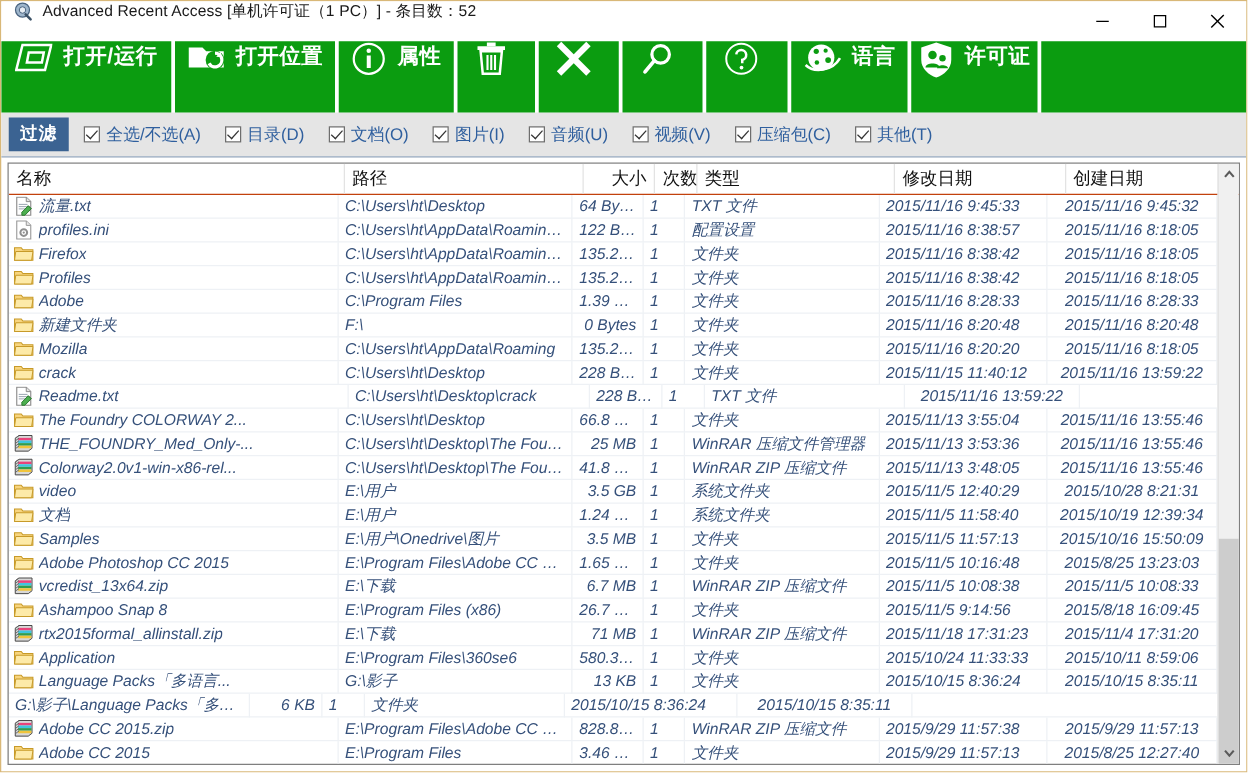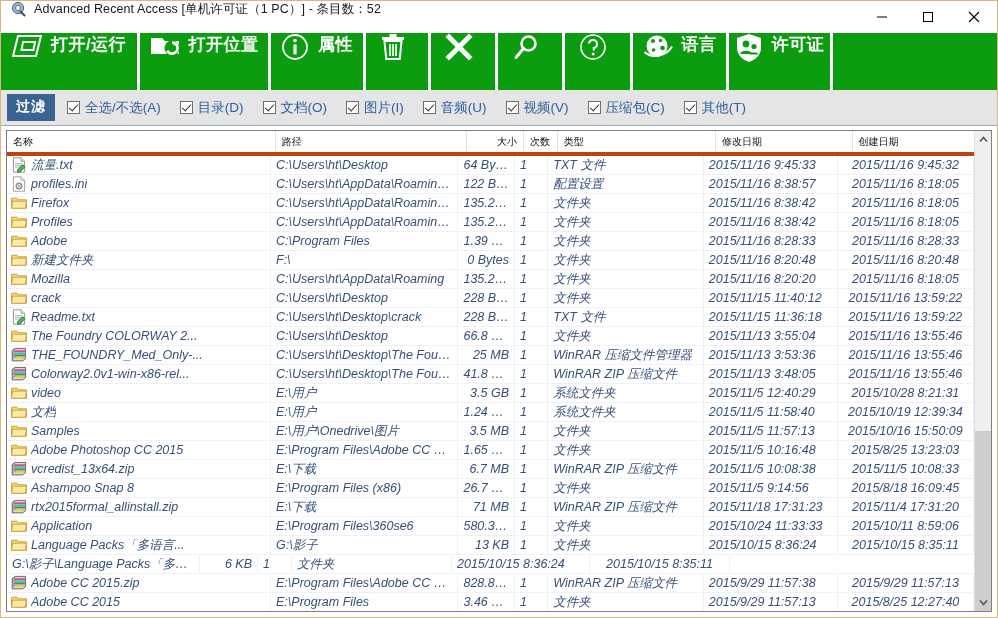--- a/index.html
+++ b/index.html
@@ -143,23 +143,23 @@
     top: 129px; bottom: 5px;
     border: 1px solid #7f7f7f;
     background: #ffffff;
     box-sizing: border-box;
     overflow: hidden;
   }
   .list-header {
     height: 25px;
     display: flex;
     background: #ffffff;
-    border-bottom: 4px solid #c2410c;
-    box-sizing: border-box;
-    font-size: 10px;
+    border-bottom: 1px solid #c2410c;
+    box-sizing: border-box;
+    font-size: 14px;
     color: #111;
   }
   .hcell {
     display: flex;
     align-items: center;
     box-sizing: border-box;
     padding: 0 6px;
     border-right: 1px solid #e3e3e3;
     white-space: nowrap;
     overflow: hidden;
@@ -552,21 +552,20 @@
               <path d="M4 6.5 H11 M4 8.3 H11 M4 10.1 H9" stroke="#9aa5b1" stroke-width="0.8"></path>
               <path d="M6.5 12.8 L11.6 7.6 L14 10 L8.9 15.2 H6.5 Z" fill="#4caf50" stroke="#2f7c33" stroke-width="0.8"></path>
               <path d="M11.6 7.6 L14 10" stroke="#2f7c33" stroke-width="0.8"></path>
             </svg>
             <span class="nm">Readme.txt</span>
           </div>
           <div class="cell c-path">C:\Users\ht\Desktop\crack</div>
           <div class="cell c-size num">228 Bytes</div>
           <div class="cell c-cnt">1</div>
           <div class="cell c-type">TXT 文件</div>
-          <div class="cell c-mod">2015/11/15 11:36:18</div>
           <div class="cell c-cre">2015/11/16 13:59:22</div>
         </div>
         <div class="row">
           <div class="cell name c-name">
             <svg class="ficon" viewBox="0 0 16 16">
               <path d="M0.6 3.2 H6 L7.3 4.8 H15.4 V13.2 H0.6 Z" fill="#f8d57e" stroke="#c79a28" stroke-width="0.9"></path>
               <path d="M1.6 6.2 H15.4 L14.3 13.2 H0.6 Z" fill="#fdeaa8" stroke="#c79a28" stroke-width="0.8"></path>
             </svg>
             <span class="nm">The Foundry COLORWAY 2...</span>
           </div>

